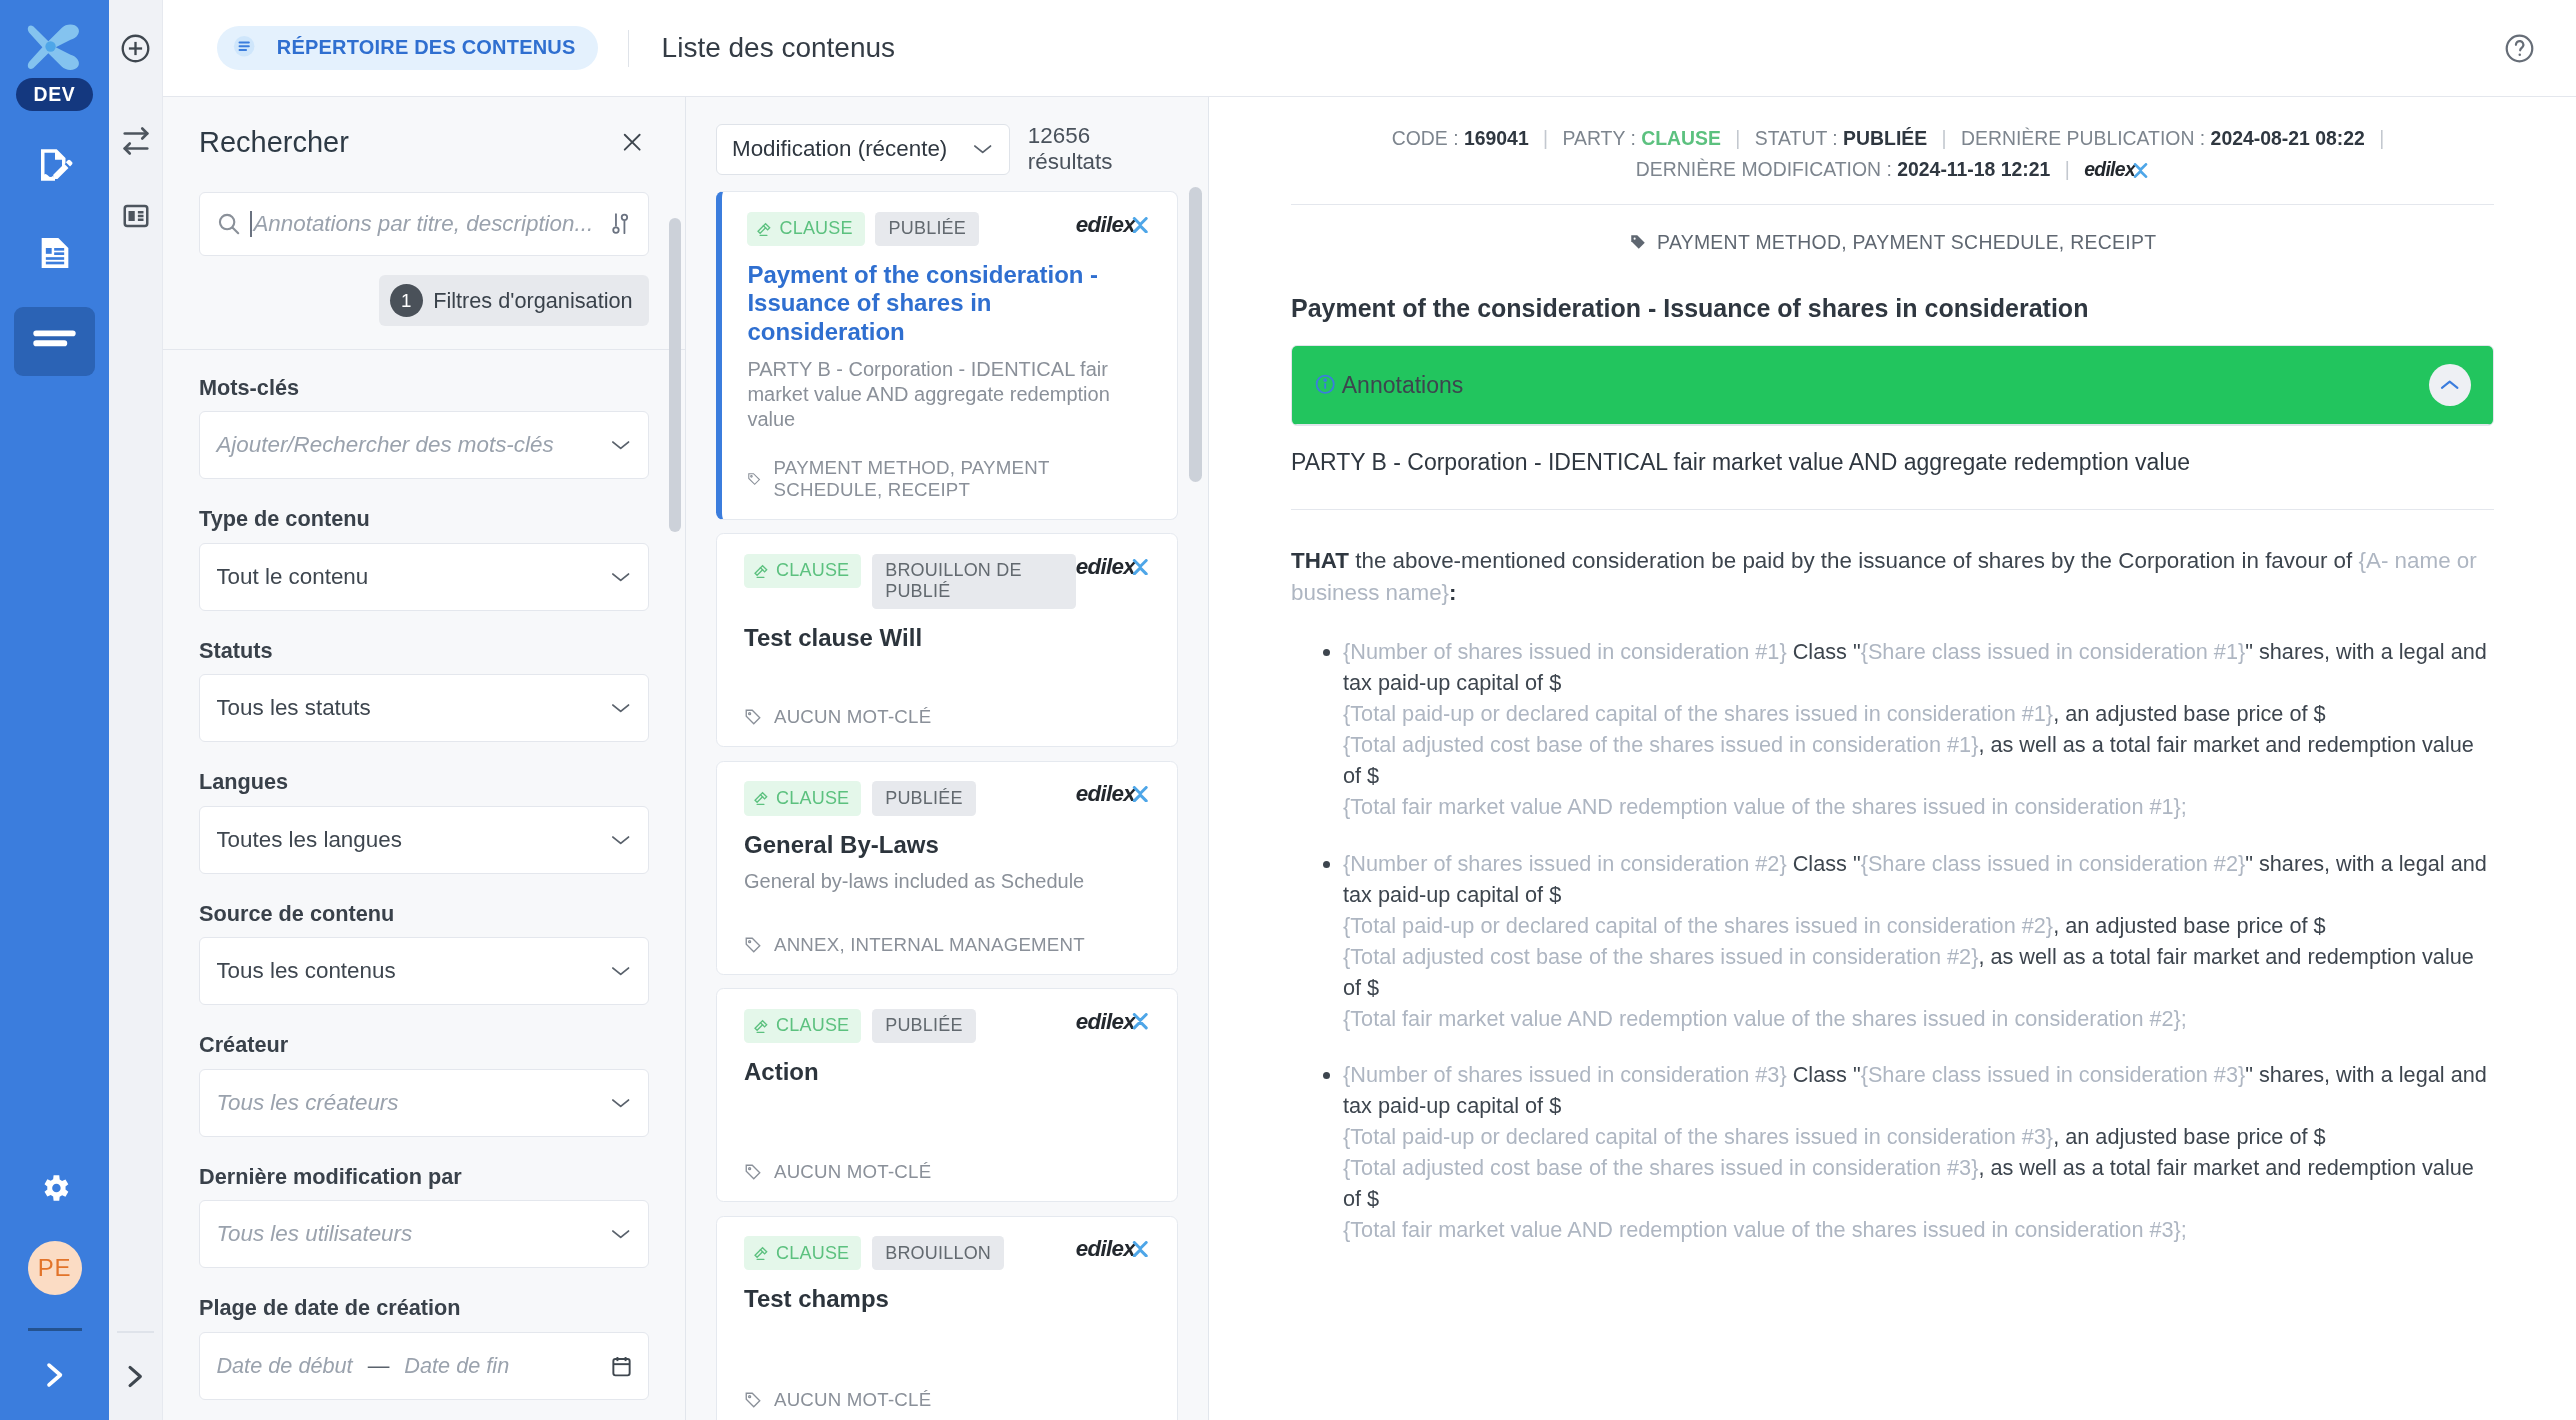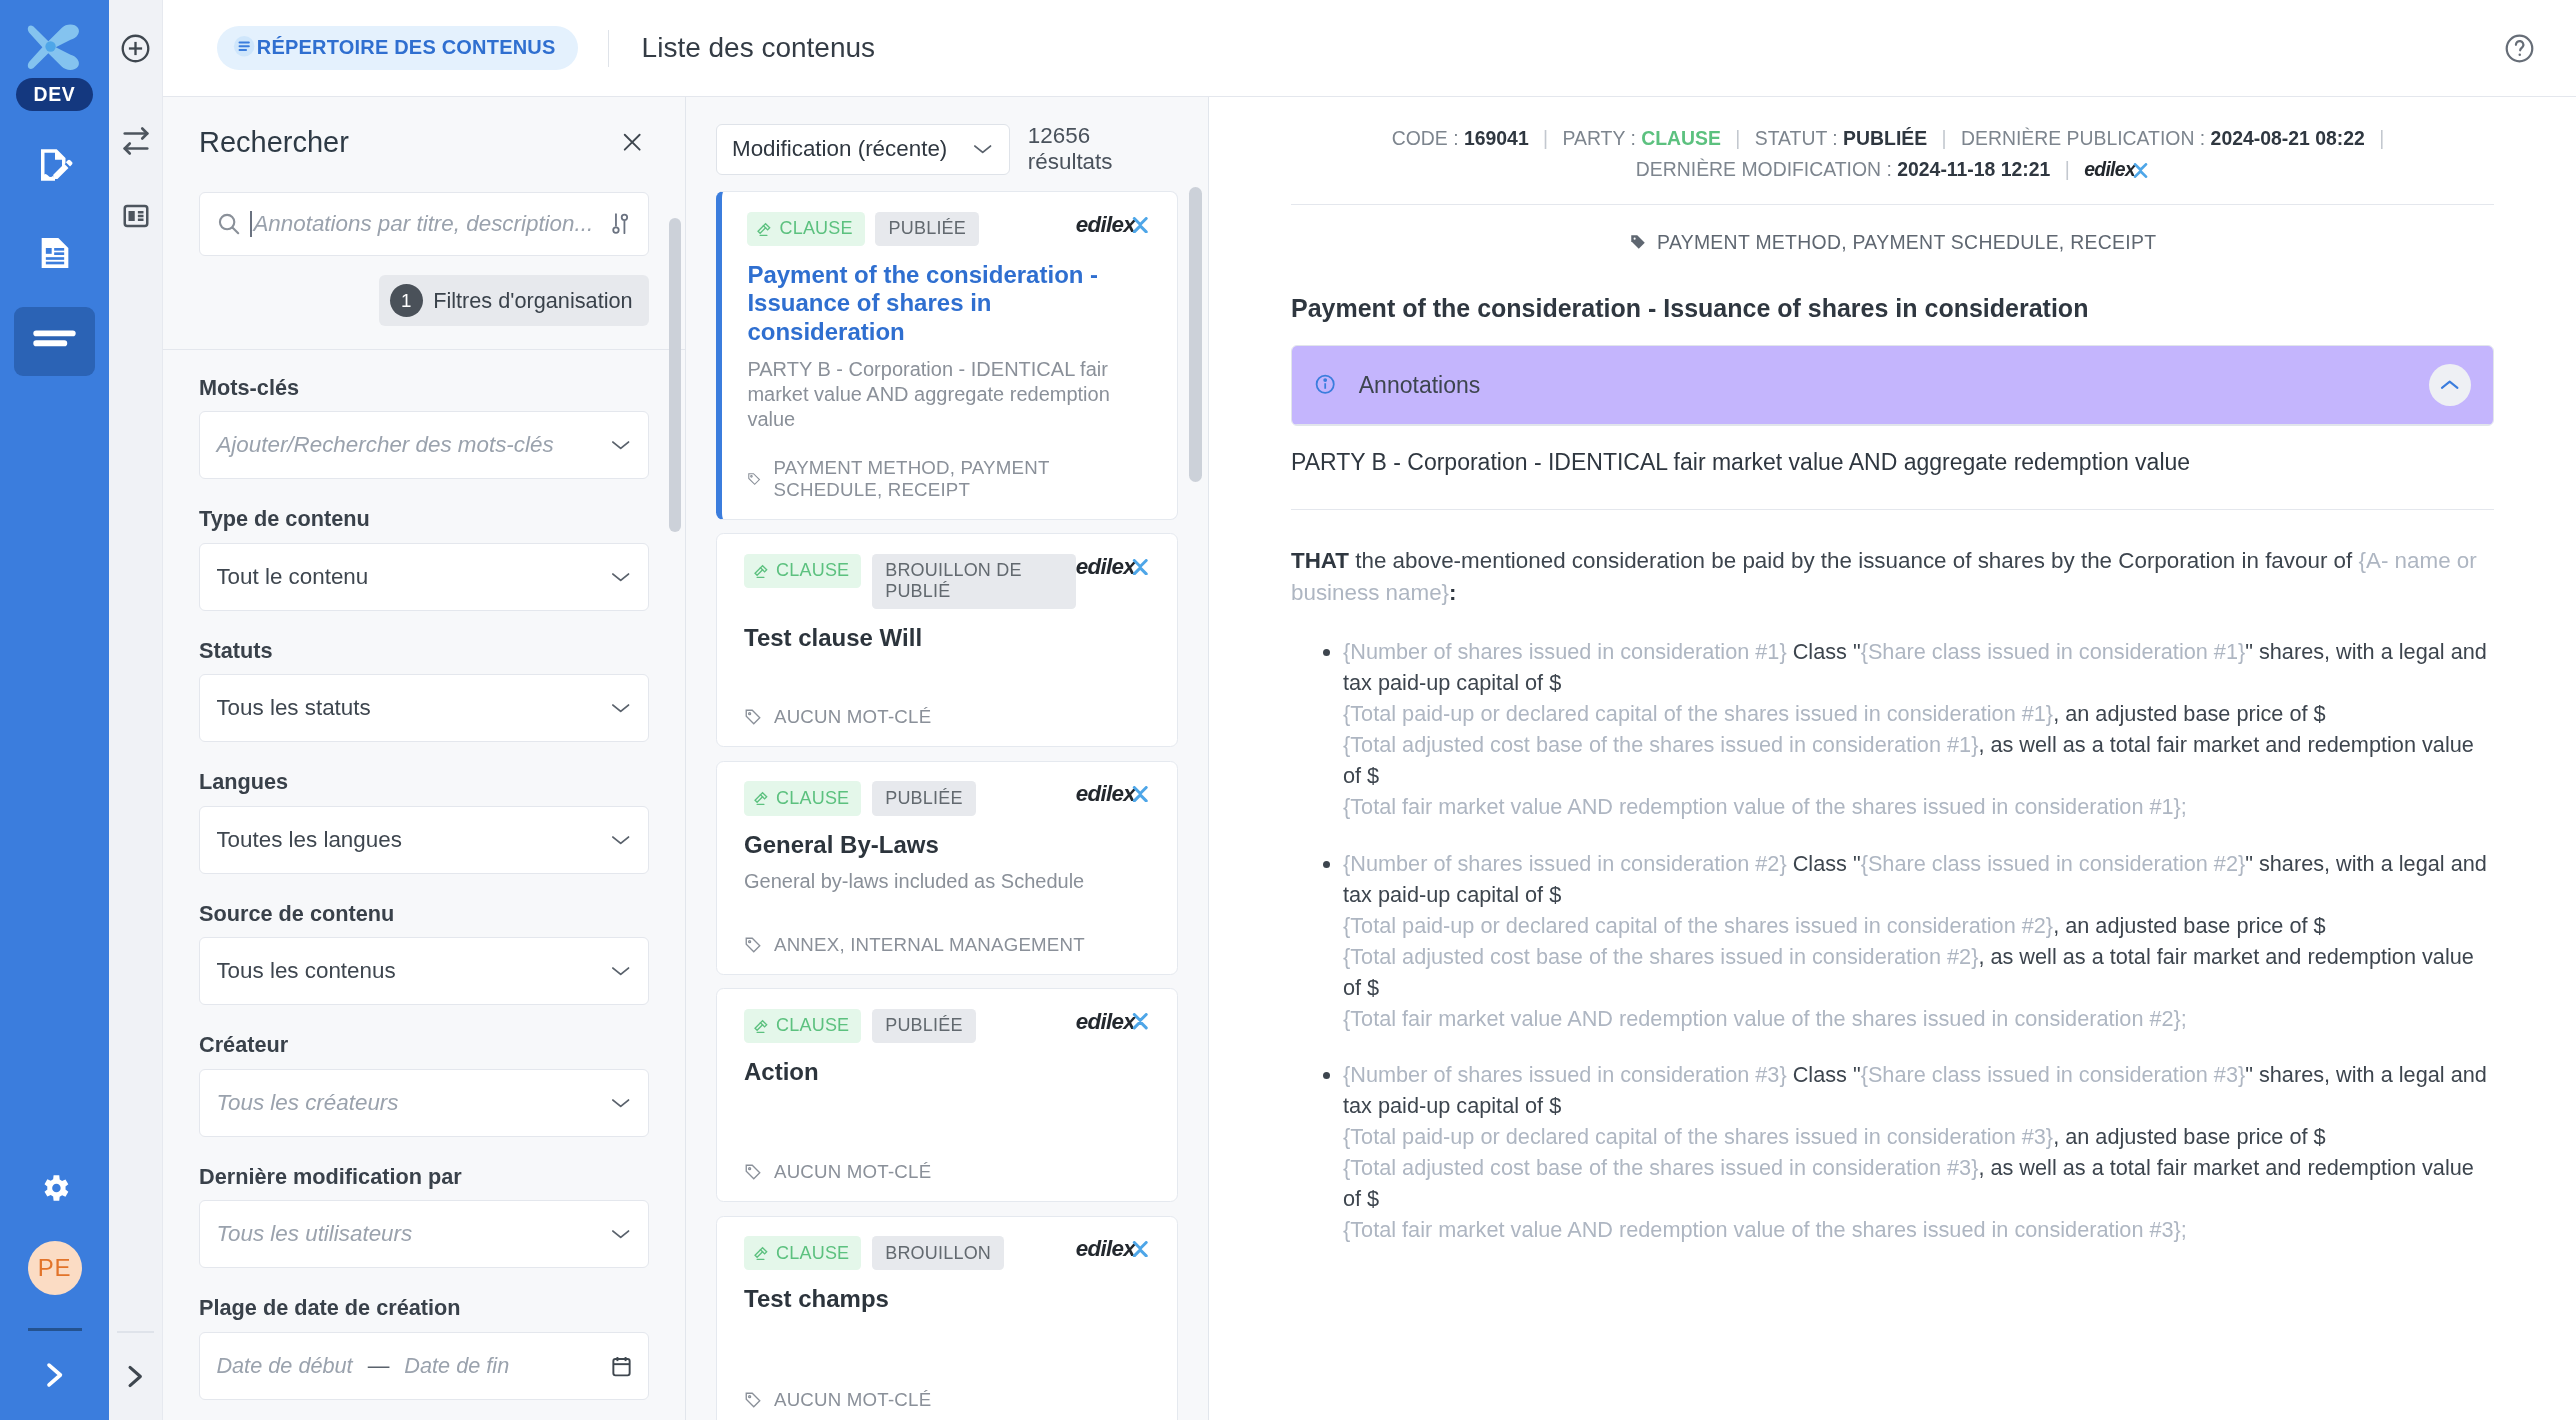--- a/index.html
+++ b/index.html
@@ -147,22 +147,22 @@
   .meta .green { color: #5cc17f; font-weight: bold; }
   .meta .sep { color: #c3c8cf; margin: 0 9px; }
   .meta .edx { font-size: 19.4px; color: #23282e; font-style: italic; font-weight: bold; letter-spacing:-0.7px;}
   .meta-rule { height: 0.7px; background: #e4e7ed; margin: 19.4px 0 0 0; }
   .kwline { text-align:center; font-size: 19.4px; color: #5f6771; letter-spacing:0.3px; padding: 25.4px 0 19.4px 0; display:flex; align-items:center; justify-content:center; gap:10.5px;}
   .doc-title { font-size: 25px; color: #2f3740; font-weight: bold; margin-top: 21px; }
   .annot {
     border: 0.7px solid #e1e5eb; border-radius: 6px; margin-top: 22.4px; overflow: hidden;
   }
   .annot-head {
-    display: flex; align-items: center; padding: 18px 22.4px; gap: 22px;
-    border-bottom: 0.7px solid #e1e5eb; background: #c4b5fd;
+    display: flex; align-items: center; padding: 18px 22.4px; gap: 5px;
+    border-bottom: 0.7px solid #e1e5eb; background: #22c55e;
   }
   .annot-label { font-size: 23px; color: #3d454e; }
   .annot-toggle {
     margin-left: auto; width: 42px; height: 42px; border-radius: 50%;
     background: #eef0f4; display:flex; align-items:center; justify-content:center; cursor:pointer;
   }
   .annot-body { padding: 19.4px 24px; font-size: 21.7px; color: #3d454e; font-style: italic; }
   .party-line { font-size: 23px; color: #2f3740; margin-top: 22.4px; }
   .body-rule { height: 0.7px; background: #e4e7ed; margin: 33px 0 0 0; }
   .doc-para { font-size: 22.4px; color: #3d454e; margin-top: 36px; line-height: 1.42; }
@@ -172,21 +172,21 @@
   ul.doc-list li { font-size: 21.7px; color: #3d454e; line-height: 1.43; margin-bottom: 25.4px; }
   ul.doc-list li::marker { color: #3d454e; }
 
   
   .top { position: absolute; left: 109px; top: 0; right: 0; height: 96px; background: #fff; z-index: 5;
          display: flex; align-items: center; }
   .top-strip { width: 54px; height: 96px; background: #f0f2f6; flex:0 0 54px;
          display:flex; align-items:center; justify-content:center; border-right:0.7px solid #e6e9ef;}
   .crumb {
     margin-left: 54px; background: #e4f1fd; border-radius: 24px; padding: 9px 22.4px 9px 16.4px;
-    display: flex; align-items: center; gap: 1px; cursor: pointer;
+    display: flex; align-items: center; gap: 21px; cursor: pointer;
   }
   .crumb-txt { font-size: 20px; color: #2f6fd0; font-weight: bold; letter-spacing: 0.2px; }
   .crumb-div { width: 0.7px; height: 37px; background: #dfe3e9; margin-left: 30px; }
   .page-title { margin-left: 33px; font-size: 28px; color: #343c45; }
   .help { margin-left: auto; margin-right: 36px; width: 42px; height:42px; display:flex;align-items:center;justify-content:center; cursor:pointer;}
   .topline { position:absolute; left:163px; top:96px; right:0; height:0.7px; background:#e4e7ed; z-index:4;}
 </style>
 </head>
 <body>
 

